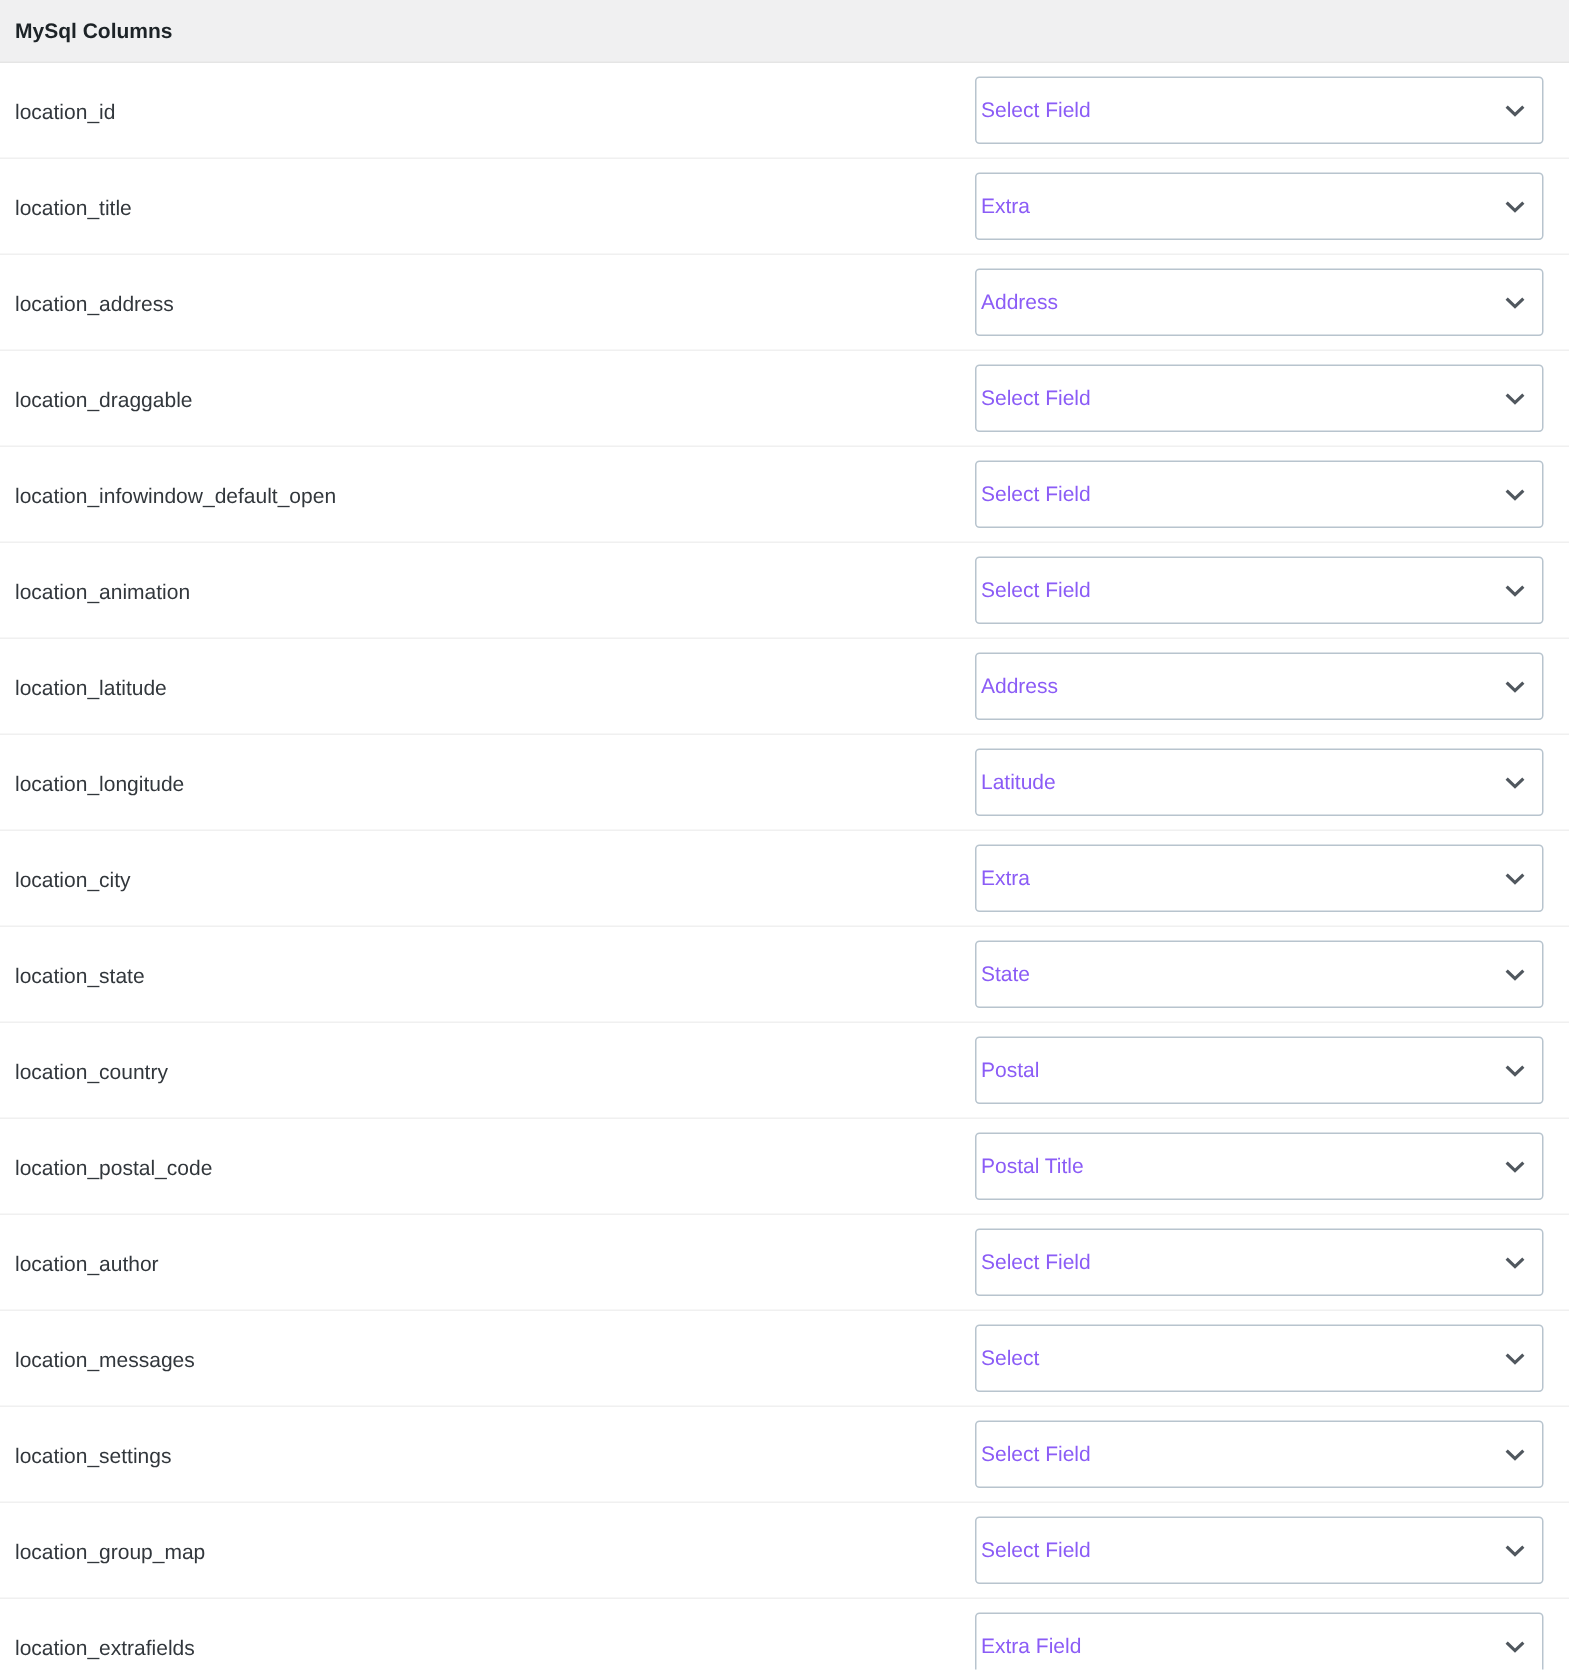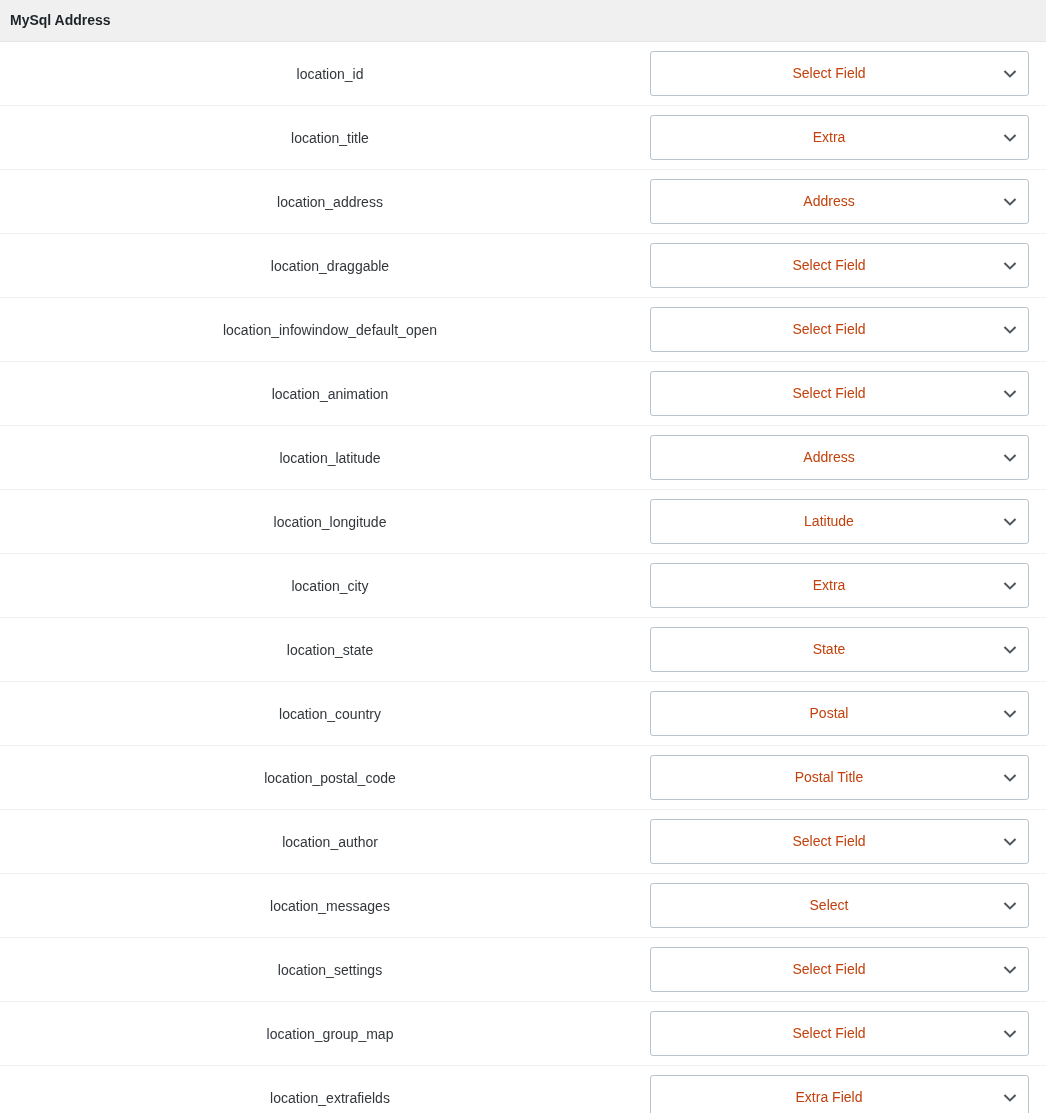--- a/index.html
+++ b/index.html
@@ -42,21 +42,20 @@
   .col-assign { width: 406px; }
 
   .mapping-table tbody tr {
     height: 63px;
   }
   .mapping-table tbody td {
     border-bottom: 1px solid #f0f0f0;
     vertical-align: middle;
     padding: 0;
     height: 63px;
-    text-align: center;
   }
   .mapping-table tbody tr:last-child td {
     border-bottom: 1px solid #e8e8e8;
   }
 
   .column-name {
     padding-left: 10px;
     font-size: 14px;
     color: #32373c;
     white-space: nowrap;
@@ -71,27 +70,27 @@
     display: block;
     width: 379px;
     height: 45px;
     box-sizing: border-box;
     background: #ffffff;
     border: 1px solid #b8c4ce;
     border-radius: 3px;
   }
   .select-wrap .select-value {
     position: absolute;
-    left: 13px;
+    left: 3px;
     top: 0;
     right: 34px;
     height: 43px;
     line-height: 43px;
     font-size: 14px;
-    color: #c2410c;
+    color: #8b5cf6;
     white-space: nowrap;
     overflow: hidden;
     text-overflow: ellipsis;
   }
   .select-wrap .chevron-down-icon {
     position: absolute;
     right: 10px;
     top: 50%;
     transform: translateY(-50%);
     width: 16px;
@@ -101,21 +100,21 @@
   .select-wrap .chevron-down-icon svg {
     display: block;
   }
 </style>
 </head>
 <body>
 
 <table class="mapping-table">
   <thead>
     <tr>
-      <th class="col-mysql">MySql Address</th>
+      <th class="col-mysql">MySql Columns</th>
       <th class="col-assign">Assign</th>
     </tr>
   </thead>
   <tbody id="table-body">
       <tr>
         <td class="col-mysql"><span class="column-name">location_id</span></td>
         <td class="col-assign assign-cell">
           <div class="select-wrap">
             <span class="select-value">Select Field</span>
             <span class="chevron-down-icon">

